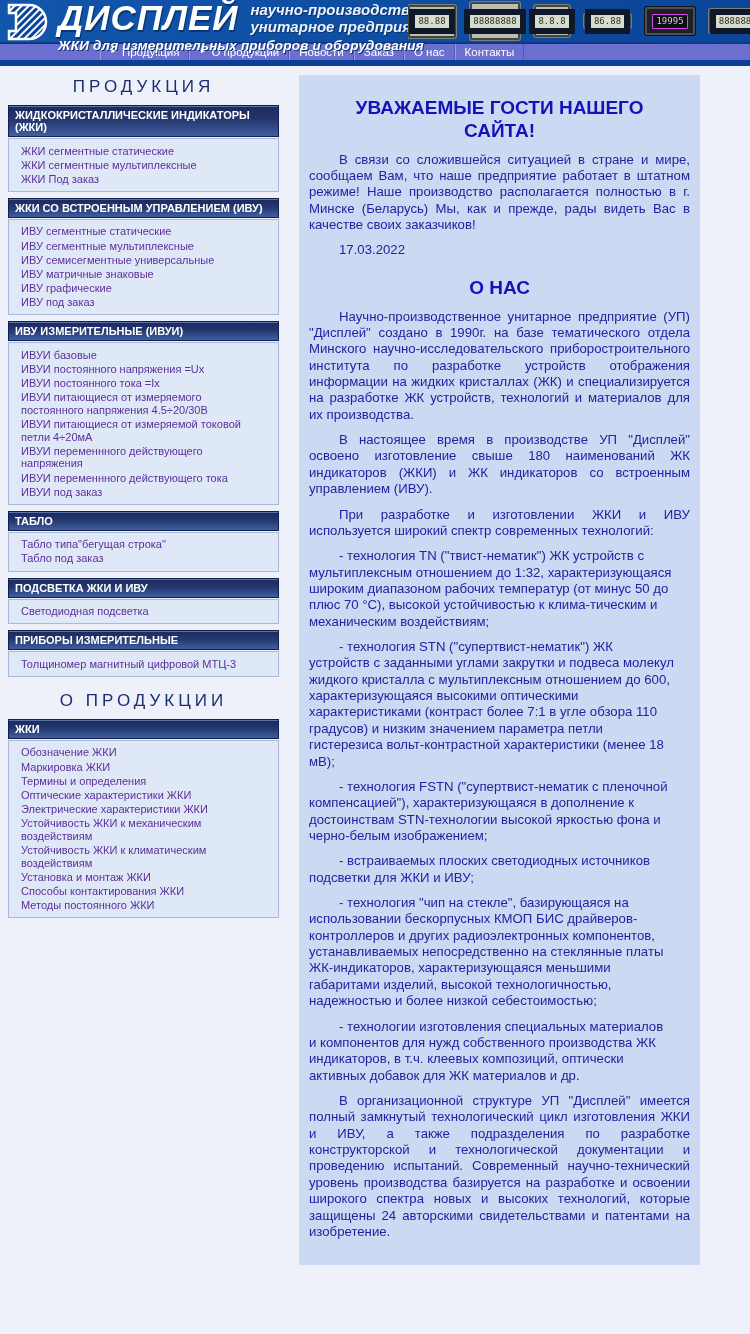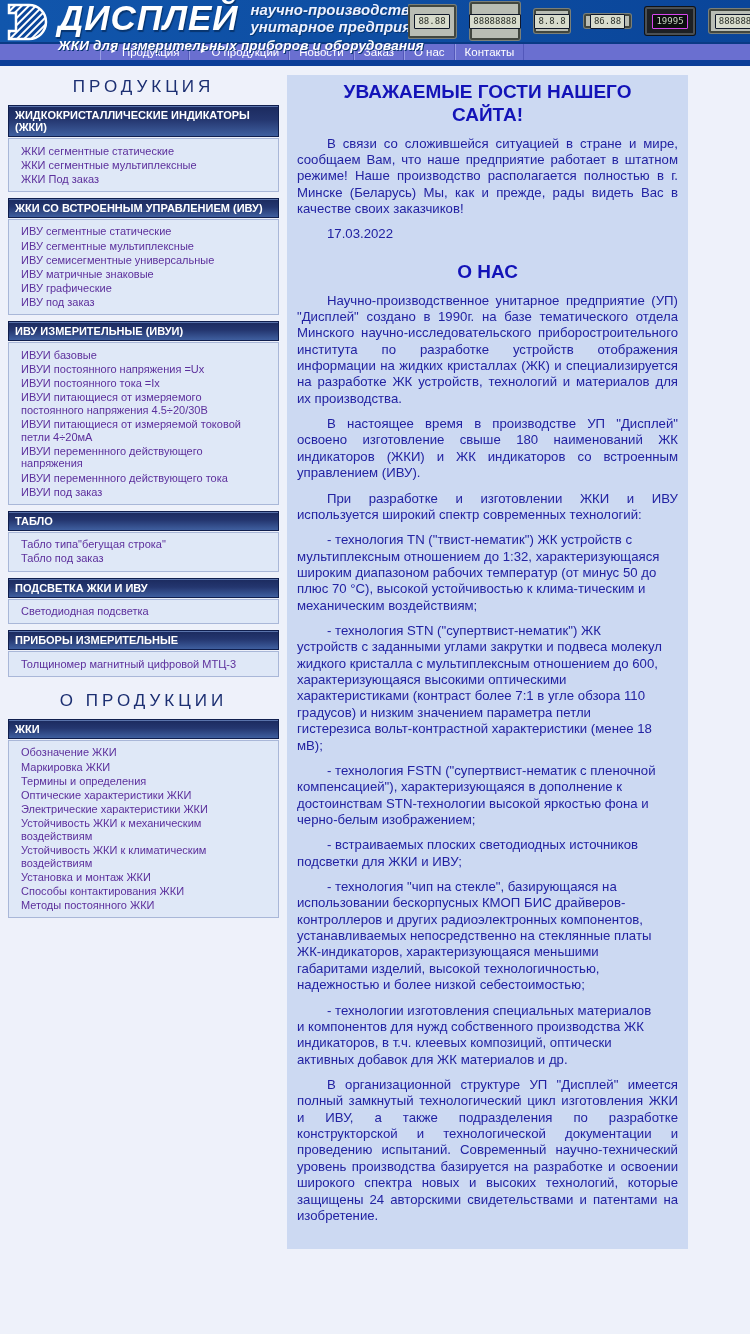--- a/index.html
+++ b/index.html
@@ -33,26 +33,26 @@
   .products{
     position:absolute;left:408px;top:0;height:42px;width:360px;
     display:flex;align-items:center;gap:14px;overflow:hidden;
   }
   .mod{flex:none;display:flex;align-items:center;justify-content:center;border-radius:2px}
   .mod-screen{
     font-family:"DejaVu Sans Mono",monospace;font-size:9px;line-height:1;
     padding:2px 3px;border-radius:1px;white-space:nowrap;
   }
   .m-light{background:#b9bdb4;border:2px solid #41463f;box-shadow:0 0 0 1px #7b8078}
-  .m-light .mod-screen{background:#d8dccd;color:#2d322b;border:1px solid #0f172a}
+  .m-light .mod-screen{background:#d8dccd;color:#2d322b;border:6px solid #0f172a}
   .m-dark{background:#1d2024;border:2px solid #4b5054;box-shadow:0 0 0 1px #101214}
   .m-dark .mod-screen{background:#0c0e10;color:#c9d6c2;border:1px solid #d946ef}
   .mod:nth-child(1){width:48px;height:33px}
   .mod:nth-child(2){width:50px;height:38px}
-  .mod:nth-child(3){width:36px;height:24px}
+  .mod:nth-child(3){width:36px;height:32px}
   .mod:nth-child(4){width:47px;height:14px}
   .mod:nth-child(5){width:50px;height:28px}
   .mod:nth-child(6){width:52px;height:24px}
   .mod:nth-child(7){width:30px;height:27px}
   
   .nav{
     height:16px;background:var(--nav-bar,#6a6fd0);
     display:flex;align-items:stretch;padding-left:100px;
   }
   .nav-item{
@@ -79,22 +79,22 @@
     background:var(--sidebar-box-bg,#dfe8f7);
     border:1px solid var(--sidebar-box-border,#a9b7d8);
     padding:4px 12px;margin-bottom:6px;
   }
   .side-link{
     display:block;color:var(--link-purple,#5c2f9c);font-size:11px;
     line-height:1.15;margin:1.5px 0;text-decoration:none;cursor:pointer;
   }
   
   .main{
-    width:401px;margin-left:8px;background:var(--panel-bg,#ccd9f2);
-    padding:4px 10px 16px;color:var(--text-navy,#2222a2);
+    width:401px;margin-left:20px;background:var(--panel-bg,#ccd9f2);
+    padding:20px 10px 16px;color:var(--text-navy,#2222a2);
     font-size:13.2px;line-height:1.24;
   }
   .main-heading{
     font-size:19px;font-weight:bold;color:var(--heading-blue,#1313b8);
     text-align:center;line-height:1.2;margin:2px 18px 6px;
   }
   .main-heading.about{margin-top:18px}
   .para{margin:9px 0;text-indent:30px}
   .para.just{text-align:justify}
   .para.rag{padding-right:16px}

